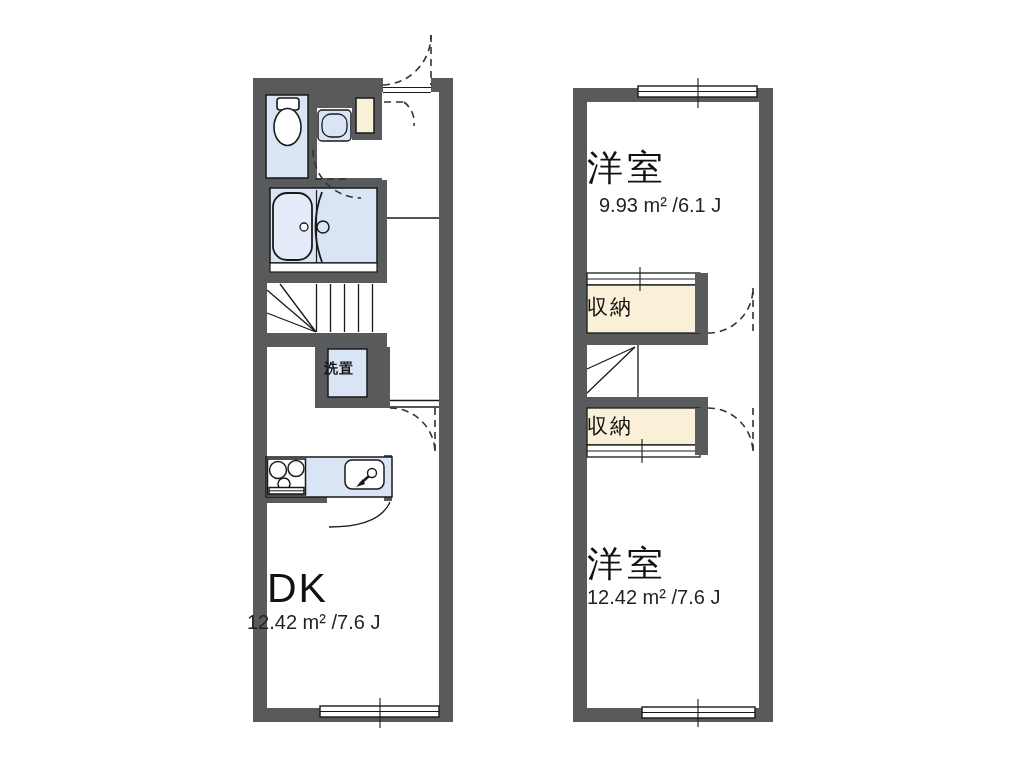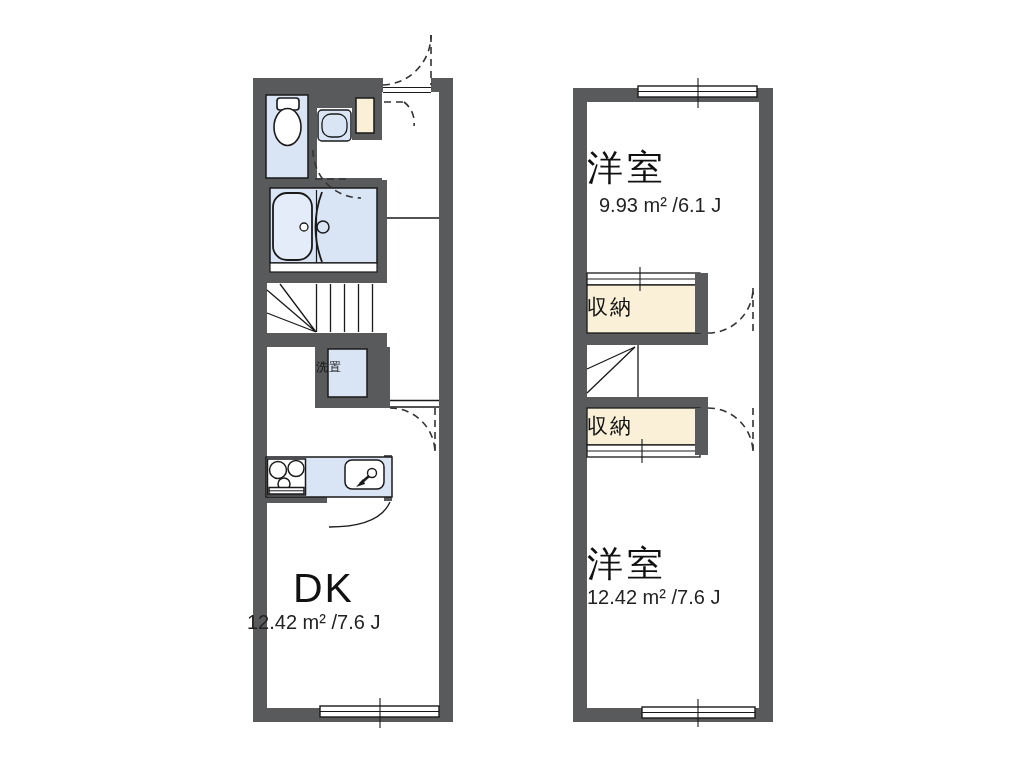--- a/index.html
+++ b/index.html
@@ -2,23 +2,23 @@
 <html><head>
 <meta charset="utf-8">
 <style>
   html,body{margin:0;padding:0;background:#ffffff;}
   .canvas{position:relative;width:1016px;height:772px;background:#ffffff;overflow:hidden;
           font-family:"Liberation Sans","DejaVu Sans",sans-serif;}
   .plan-svg{position:absolute;left:0;top:0;}
   .label{position:absolute;text-align:left;color:#111;line-height:1.1;white-space:nowrap;}
   #f1-label{left:108px;top:380px;width:120px;font-size:38px;}
   #f2-label{left:796px;top:380px;width:120px;font-size:38px;}
-  #dk-label{left:267px;top:566px;width:172px;font-size:41px;letter-spacing:2px;padding-left:26px;}
+  #dk-label{left:267px;top:566px;width:172px;font-size:41px;letter-spacing:2px;}
   #dk-area{left:247px;top:611px;width:212px;font-size:20px;color:#222;}
-  #laundry-label{left:316px;top:361px;width:46px;font-size:12px;letter-spacing:1px;}
+  #laundry-label{left:324px;top:361px;width:46px;font-size:14px;letter-spacing:1px;font-weight:bold;}
   #r2u-name{left:587px;top:148px;width:172px;font-size:36px;letter-spacing:4px;}
   #r2u-area{left:587px;top:194px;width:172px;font-size:20px;color:#222;margin-left:12px;}
   #r2l-name{left:587px;top:544px;width:172px;font-size:36px;letter-spacing:4px;}
   #r2l-area{left:587px;top:586px;width:172px;font-size:20px;color:#222;}
   #st-u{left:587px;top:295px;width:113px;font-size:21px;letter-spacing:2px;}
   #st-l{left:587px;top:414px;width:113px;font-size:21px;letter-spacing:2px;}
 </style>
 </head>
 <body>
 

